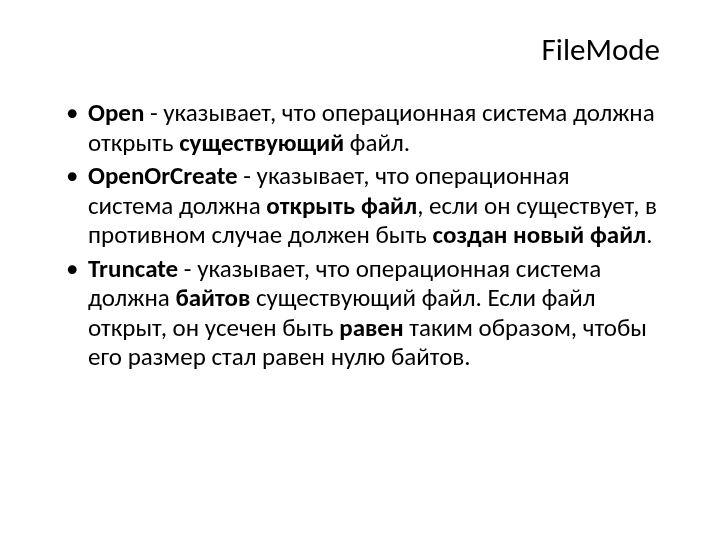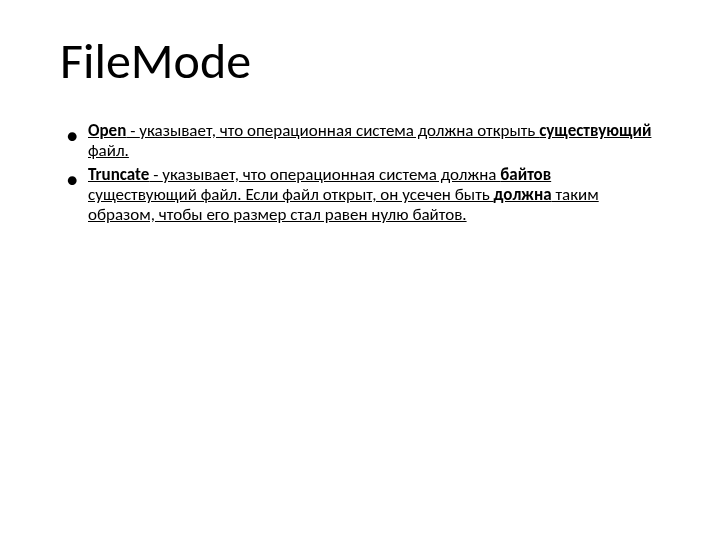--- a/index.html
+++ b/index.html
@@ -9,53 +9,55 @@
     height: 540px;
     background: #fff;
     font-family: Calibri, Arial, sans-serif;
     color: #000;
   }
   .slide {
     padding: 20px 60px 20px 60px;
     box-sizing: border-box;
   }
   .title {
-    text-align: left;
-    font-size: 50px;
+    text-align: right;
+    font-size: 31px;
     font-weight: 400;
     margin: 10px 0 30px 0;
   }
   ul.bullets {
     list-style: none;
     padding: 0;
     margin: 0;
   }
   ul.bullets li {
     position: relative;
     padding-left: 28px;
-    font-size: 17px;
+    font-size: 25px;
     line-height: 1.18;
     margin-bottom: 4px;
-    text-decoration: underline;
   }
   ul.bullets li::before {
     content: "•";
     position: absolute;
     left: 6px;
     top: 0;
     font-size: 25px;
   }
   .b { font-weight: 700; }
 </style>
 </head>
 <body>
 
 <div class="slide">
   <div class="title">FileMode</div>
   <ul class="bullets">
     <li>
       <span class="b">Open</span><span> - </span><span>указывает, что операционная система должна открыть </span><span class="b">существующий</span><span> файл.</span>
     </li>
     <li>
-      <span class="b">Truncate</span><span> - </span><span>указывает, что операционная система должна </span><span class="b">байтов</span><span> существующий файл. Если файл открыт, он усечен быть </span><span class="b">должна</span><span> таким образом, чтобы его размер стал равен нулю байтов.</span>
+      <span class="b">OpenOrCreate</span><span> - </span><span>указывает, что операционная система должна </span><span class="b">открыть файл</span><span>, если он существует, в противном случае должен быть </span><span class="b">создан новый файл</span><span>.</span>
+    </li>
+    <li>
+      <span class="b">Truncate</span><span> - </span><span>указывает, что операционная система должна </span><span class="b">байтов</span><span> существующий файл. Если файл открыт, он усечен быть </span><span class="b">равен</span><span> таким образом, чтобы его размер стал равен нулю байтов.</span>
     </li>
   </ul>
 </div>
 
 </body></html>

